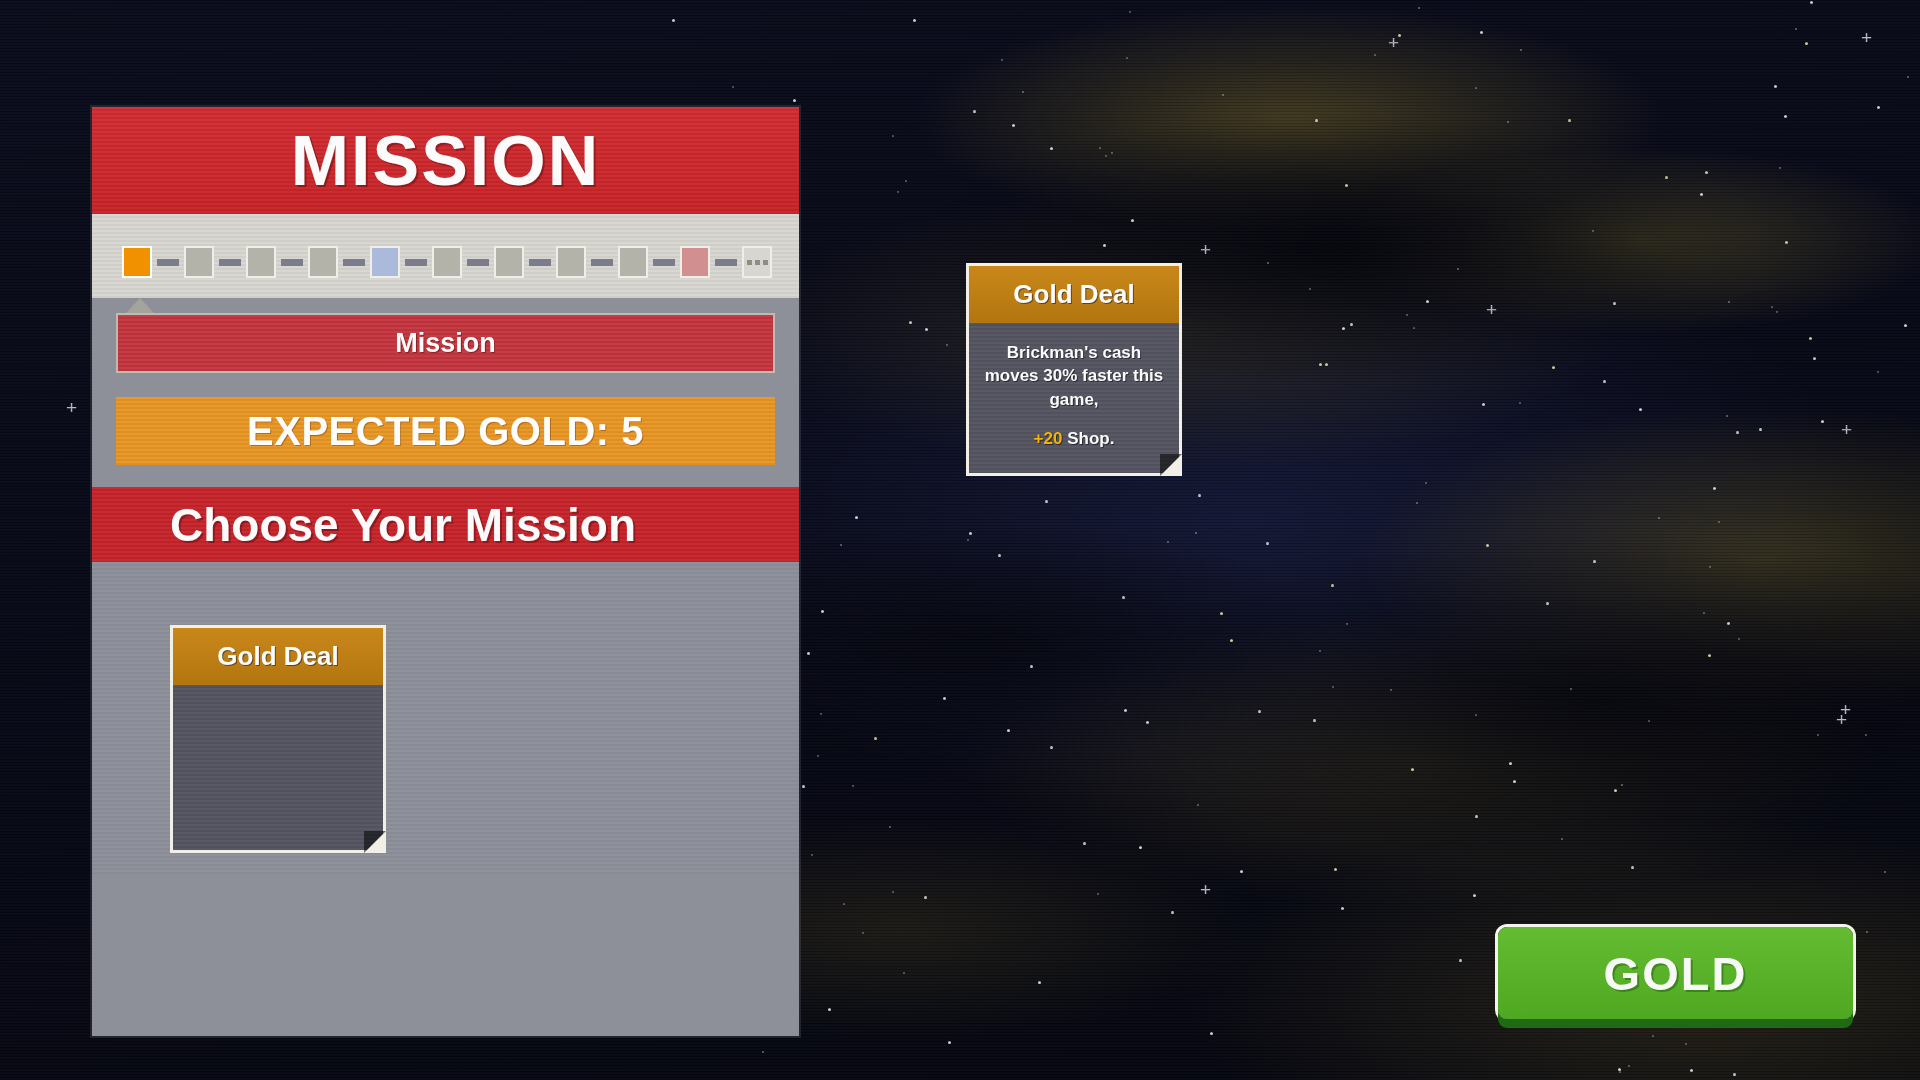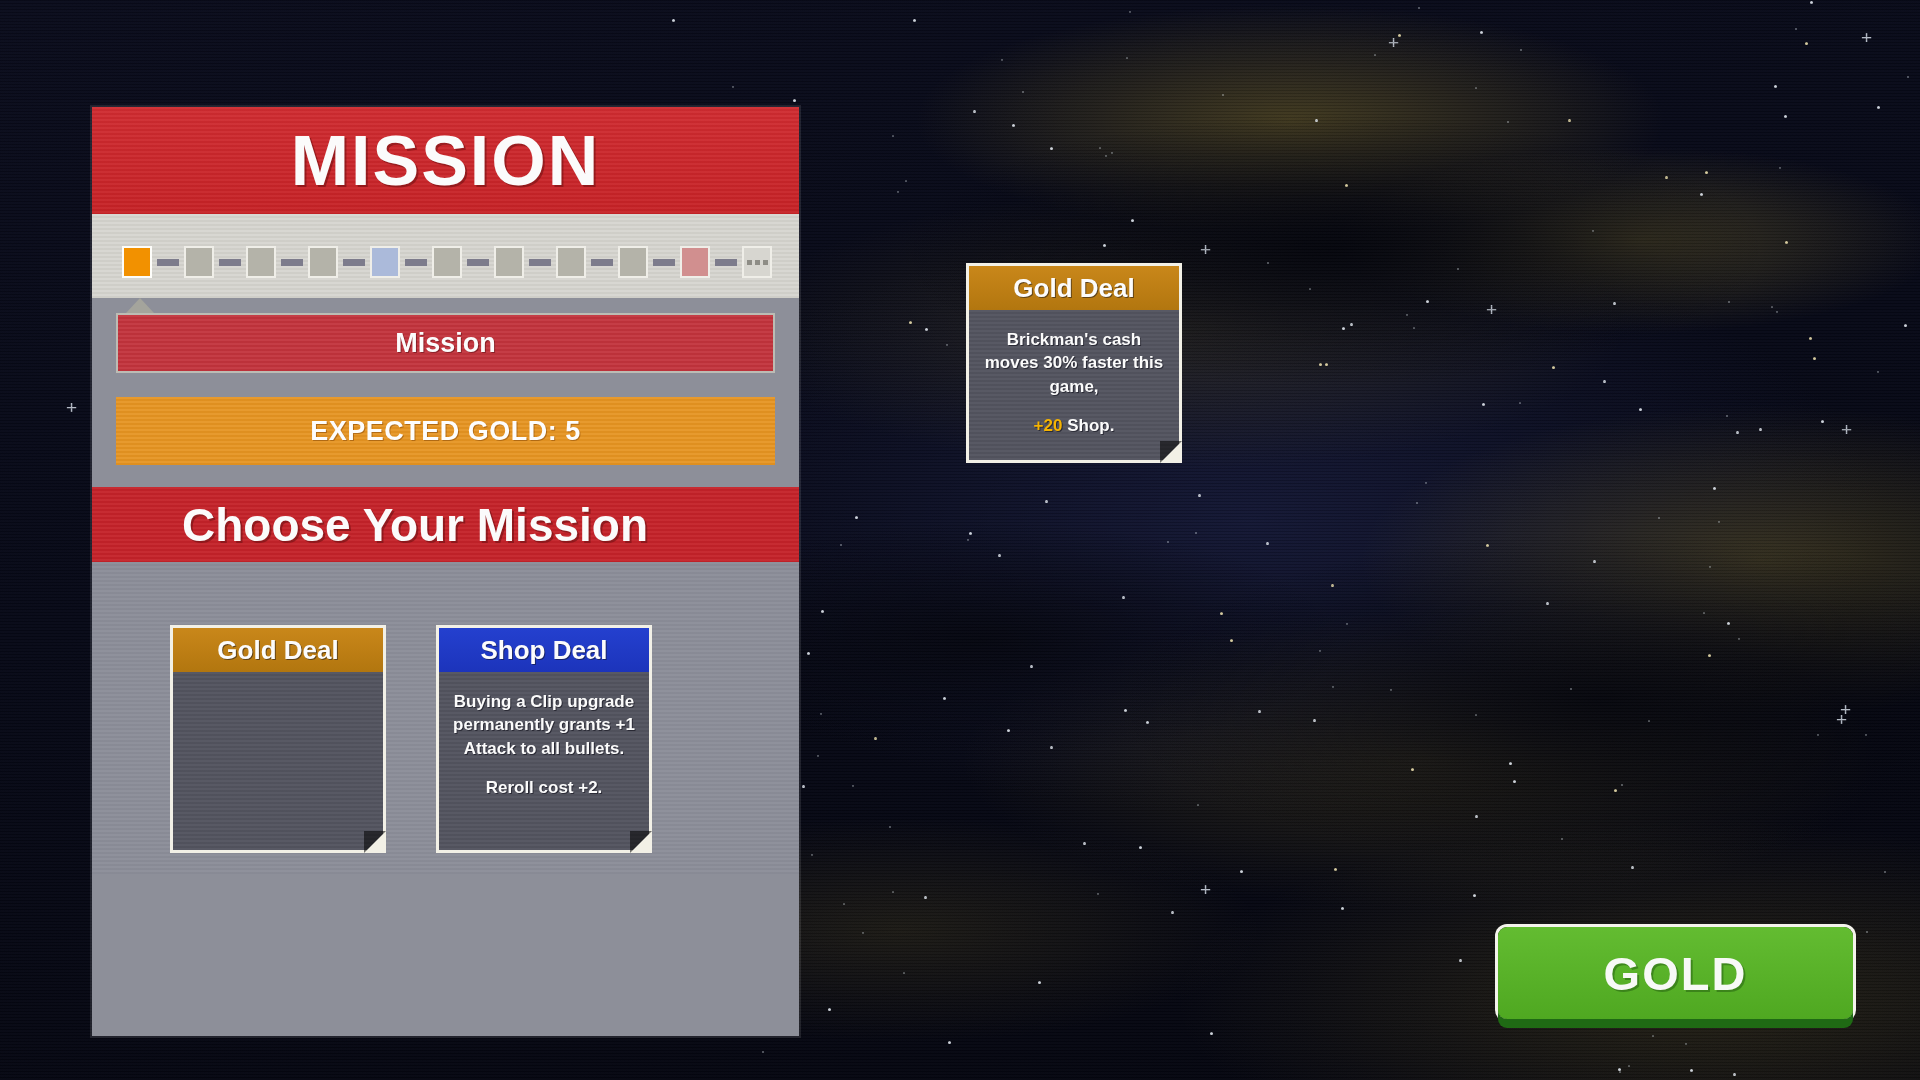--- a/index.html
+++ b/index.html
@@ -179,39 +179,38 @@
   .gold-bar {
     margin: 24px 24px 0 24px;
     width: 659px;
     height: 68px;
     background:
       repeating-linear-gradient(to bottom, rgba(255,255,255,.06) 0 2px, rgba(0,0,0,.03) 2px 4px),
       #e69421;
     display: flex; align-items: center; justify-content: center;
   }
   .gold-bar span {
-    font-size: 27px; font-weight: bold; color: #fdfdfd;
+    font-size: 40px; font-weight: bold; color: #fdfdfd;
     letter-spacing: .5px;
     text-shadow: 1px 1px 0 rgba(120,60,5,.45);
   }
 
   
   .choose-banner {
     margin-top: 22px;
     height: 75px;
     background:
       repeating-linear-gradient(to bottom, rgba(255,255,255,.045) 0 2px, rgba(0,0,0,.03) 2px 4px),
       #c42229;
     display: flex; align-items: center;
     padding-left: 78px;
   }
   .choose-banner span {
     font-size: 46px; font-weight: bold; color: #fbfbfb;
     text-shadow: 2px 2px 0 rgba(85,10,12,.45);
-    margin-left: 12px;
   }
 
   
   .deals-area {
     height: 312px;
     background:
       repeating-linear-gradient(to bottom, rgba(255,255,255,.035) 0 2px, rgba(0,0,0,.02) 2px 4px),
       #8b8d98;
     display: flex; align-items: flex-start; gap: 50px;
     padding: 63px 0 0 78px;
@@ -227,21 +226,21 @@
     position: relative;
     min-height: 228px;
   }
   .deal-card::after {
     content: "";
     position: absolute; right: -3px; bottom: -3px;
     width: 22px; height: 22px;
     background: linear-gradient(135deg, rgba(0,0,0,.55) 48%, #f2f0e6 52%);
   }
   .deal-card-header {
-    height: 44px;
+    height: 57px;
     display: flex; align-items: center; justify-content: center;
     position: relative;
   }
   .deal-card-header.gold {
     background: linear-gradient(180deg,#c9871a 0%, #b2760f 100%);
   }
   .deal-card-header.shop {
     background: linear-gradient(180deg,#2440cf 0%, #1c34bb 100%);
   }
   .deal-card-header span {
@@ -556,29 +555,20 @@
   <div class="choose-banner">
     <span>Choose Your Mission</span>
   </div>
 
   <div class="deals-area" id="deals-area">
       <div class="deal-card">
         <div class="deal-card-header gold">
           <span>Gold Deal</span>
         </div>
       </div>
-      <div class="deal-card">
-        <div class="deal-card-header shop">
-          <span>Shop Deal</span>
-        </div>
-        <div class="deal-card-body">
-          <p><span>Buying a Clip upgrade permanently grants +1 Attack to all bullets.</span></p>
-          <p><span>Reroll cost +2.</span></p>
-        </div>
-      </div>
     </div>
 </div>
 
 <div id="tooltip-gold-deal">
   <div class="deal-card-header gold">
     <span>Gold Deal</span>
   </div>
   <div class="deal-card-body" id="tooltip-body">
       <p><span>Brickman's cash moves 30% faster this game,</span></p>
       <p><span class="amt">+</span><span class="amt">20</span><span> Shop.</span></p>

